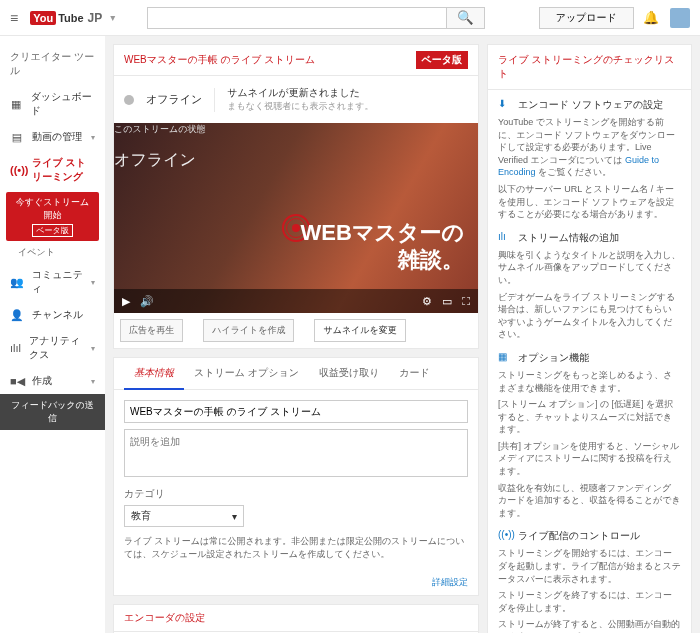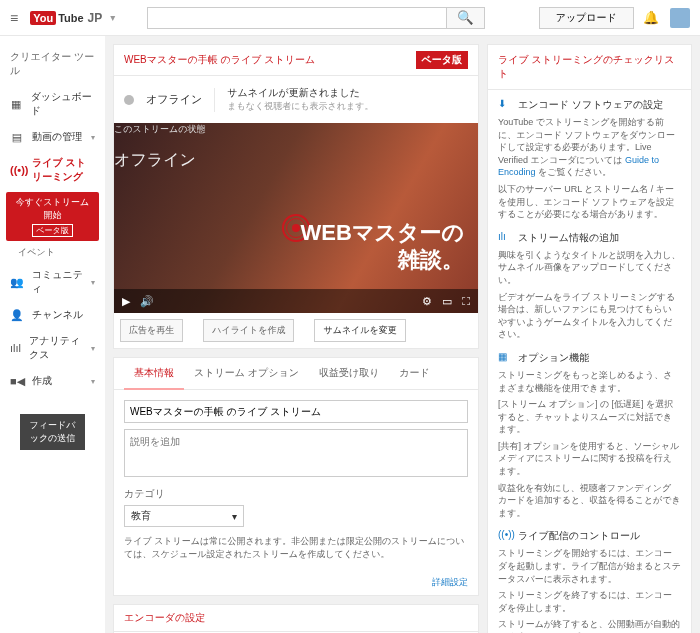--- a/index.html
+++ b/index.html
@@ -20,21 +20,21 @@
 
 .container { display: flex; }
 .sidebar { width: 105px; background: #fff; padding: 8px 0; }
 .side-title { padding: 6px 10px; font-size: 10px; color: #666; }
 .side-item { padding: 6px 10px; display: flex; align-items: center; gap: 8px; font-size: 10px; color: #333; cursor: pointer; }
 .side-item.active { color: #cc181e; font-weight: bold; }
 .side-item .chev { margin-left: auto; color: #999; font-size: 8px; }
 .side-sub { background: #cc181e; color: #fff; border-radius: 2px; padding: 4px 6px; margin: 2px 6px; font-size: 9px; text-align: center; }
 .side-sub .beta { display: inline-block; border: 1px solid #fff; padding: 0 3px; font-size: 8px; margin-top: 2px; }
 .side-sub2 { padding: 3px 10px 3px 18px; font-size: 9px; color: #666; cursor: pointer; }
-.feedback-btn { background: #444; color: #fff; font-size: 9px; padding: 5px 8px; margin: 20px; border: none; cursor: pointer; }
+.feedback-btn { background: #444; color: #fff; font-size: 9px; padding: 5px 8px; margin: 0; border: none; cursor: pointer; }
 .ic { width: 14px; text-align: center; color: #555; font-size: 11px; }
 .side-item.active .ic { color: #cc181e; }
 
 .main { flex: 1; padding: 8px; display: flex; gap: 8px; }
 .left-col { flex: 1; display: flex; flex-direction: column; gap: 8px; }
 .right-col { width: 205px; display: flex; flex-direction: column; gap: 8px; }
 .panel { background: #fff; border: 1px solid #e8e8e8; }
 .panel-head { padding: 6px 10px; border-bottom: 1px solid #e8e8e8; display: flex; align-items: center; justify-content: space-between; font-size: 10px; }
 .panel-head.red { color: #cc181e; }
 .beta-badge { background: #cc181e; color: #fff; padding: 2px 6px; font-size: 10px; font-weight: bold; }
@@ -56,21 +56,21 @@
 .player-controls { position: absolute; bottom: 0; left: 0; right: 0; height: 24px; background: rgba(0,0,0,0.5); display: flex; align-items: center; padding: 0 8px; gap: 10px; color: #fff; font-size: 11px; }
 .player-controls .spacer { flex: 1; }
 .ctrl-btn { cursor: pointer; }
 
 .action-row { padding: 6px; display: flex; gap: 20px; }
 .action-btn { border: 1px solid #ccc; background: #f8f8f8; padding: 4px 8px; font-size: 9px; cursor: pointer; color: #666; }
 .action-btn.active { background: #fff; color: #333; border-color: #ccc; }
 
 .tabs { display: flex; border-bottom: 1px solid #e8e8e8; padding: 0 10px; }
 .tab { padding: 8px 10px; font-size: 10px; cursor: pointer; color: #666; }
-.tab.active { color: #cc181e; border-bottom: 2px solid #fca5a5; margin-bottom: -1px; }
+.tab.active { color: #cc181e; border-bottom: 2px solid #1d4ed8; margin-bottom: -1px; font-style: italic; }
 .form-body { padding: 10px; }
 .text-input { width: 100%; border: 1px solid #ccc; padding: 5px; font-size: 10px; margin-bottom: 6px; }
 .textarea { width: 100%; border: 1px solid #ccc; padding: 5px; font-size: 10px; height: 48px; resize: none; margin-bottom: 8px; }
 .label { font-size: 10px; color: #666; margin-bottom: 4px; display: block; }
 .select-wrap { display: flex; align-items: center; gap: 4px; border: 1px solid #ccc; padding: 3px 6px; width: 120px; font-size: 10px; cursor: pointer; }
 .note { font-size: 9px; color: #666; margin-top: 8px; line-height: 1.4; }
 .detail-link { font-size: 9px; color: #167ac6; text-align: right; padding: 6px 10px; cursor: pointer; }
 
 .enc-body { padding: 10px; }
 

